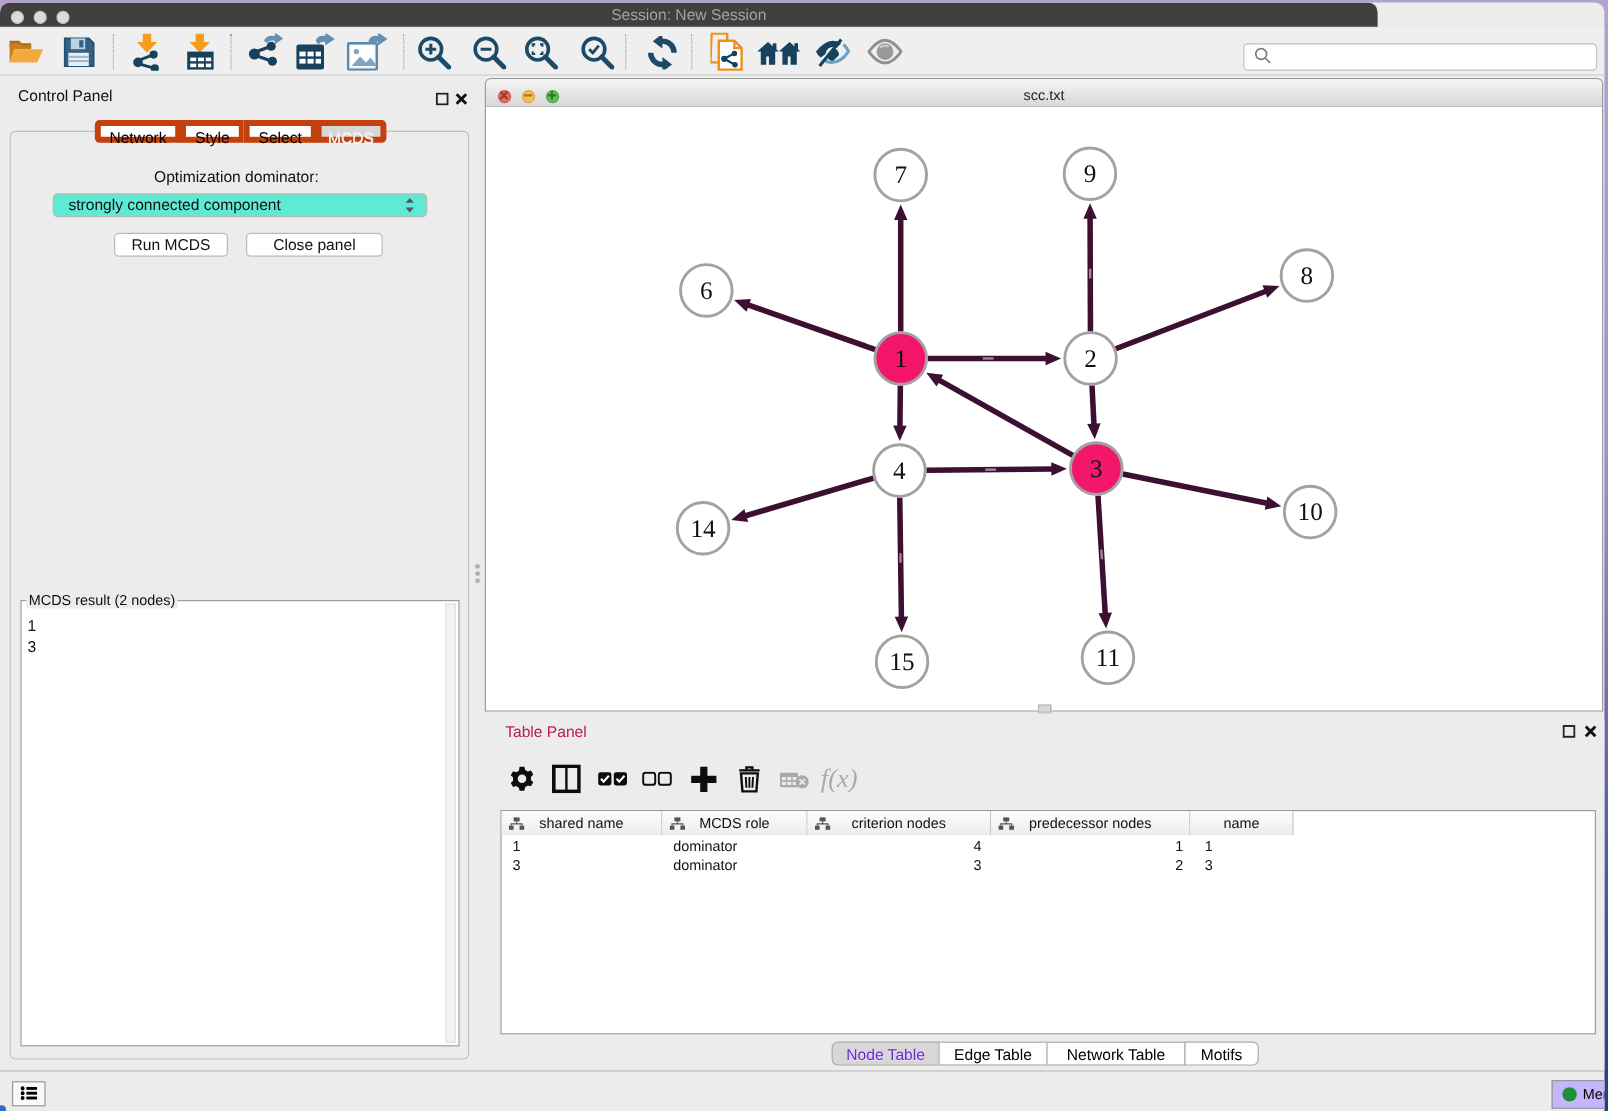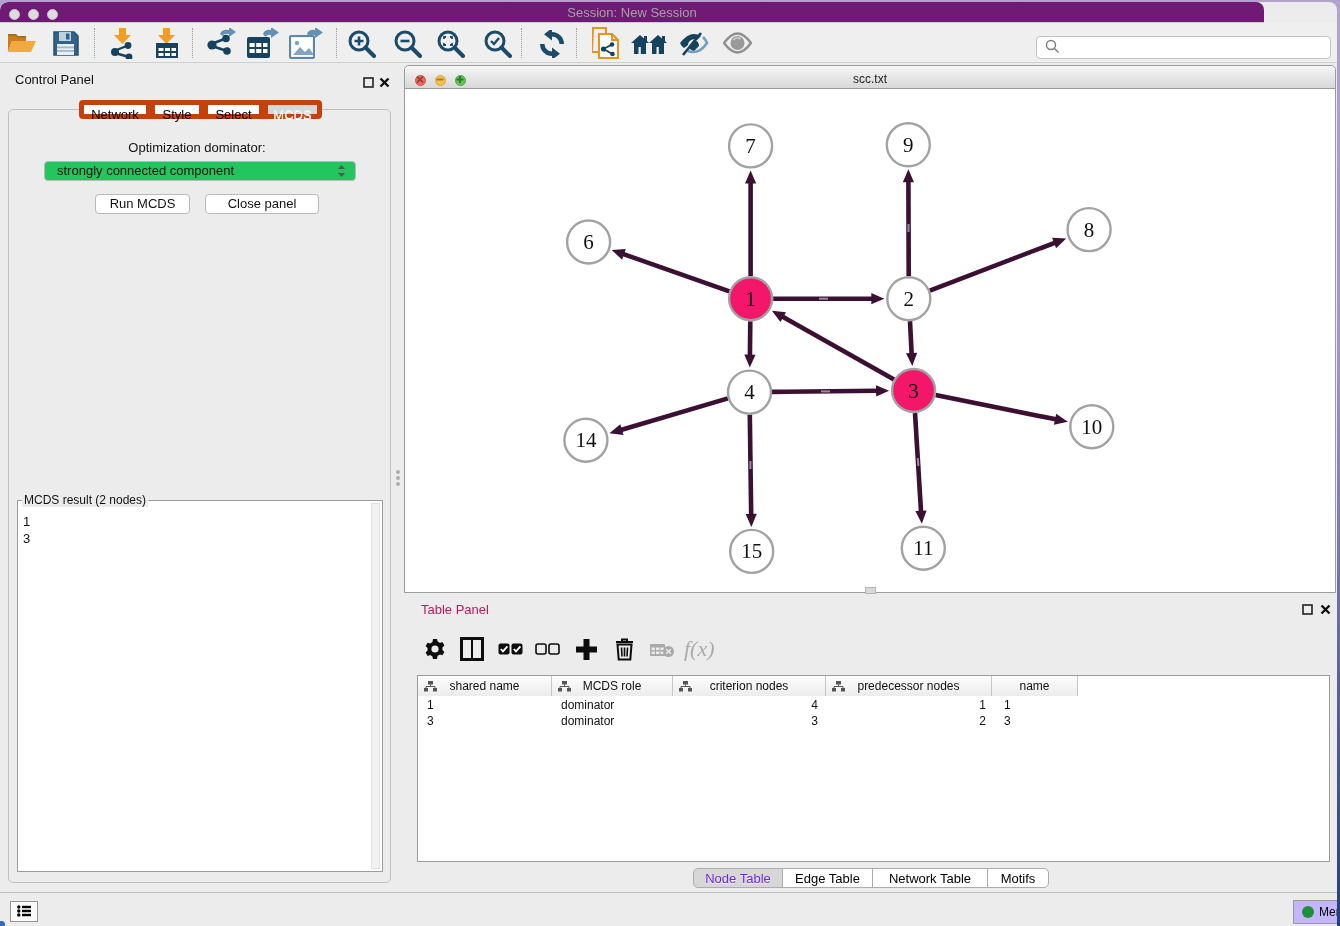--- a/index.html
+++ b/index.html
@@ -1,37 +1,37 @@
 <!DOCTYPE html>
 <html><head><meta charset="utf-8">
 <style>
 html,body{margin:0;padding:0;}
 body{width:1340px;height:926px;overflow:hidden;position:relative;
  font-family:"Liberation Sans",sans-serif;
  background:linear-gradient(180deg,#b4a2ce 0%,#a291c2 40%,#4d5a96 80%,#233f7c 100%);}
 #win{will-change:transform;position:absolute;left:0;top:2px;width:1337px;height:924px;background:#ececec;
  border-radius:8px 8px 0 0;overflow:hidden;}
-#titlebar{position:absolute;left:0;top:0;width:1264px;height:20px;background:#701a75;
+#titlebar{position:absolute;left:0;top:0;width:1148px;height:20px;background:#404040;
  border-bottom:1px solid #cccccc;border-radius:8px 8px 0 0;}
 .tl{position:absolute;top:7px;width:11px;height:11px;border-radius:50%;background:#dcdcdc;border:1px solid #c3c3c3;box-sizing:border-box;}
 #wtitle{position:absolute;top:3px;left:0;width:100%;text-align:center;font-size:13px;color:#a3a3a3;}
 #toolbar{position:absolute;left:0;top:21px;width:1337px;height:39px;background:#efefef;border-bottom:1px solid #d0d0d0;}
 .sep{position:absolute;top:5px;height:30px;width:0;border-left:1px dotted #9a9a9a;}
 .ticon{position:absolute;top:5px;}
 #searchbox{position:absolute;left:1036px;top:13px;width:293px;height:21px;background:#fff;
  border:1px solid #c2c2c2;border-radius:4px;}
 
 #cpanel{position:absolute;left:0;top:61px;width:394px;height:829px;background:#ececec;}
 #cphead{position:absolute;left:15px;top:9px;font-size:13px;color:#111;}
 .tabrow{position:absolute;top:37px;left:0;font-size:13px;color:#000;}
 .tab{position:absolute;top:0;height:19px;background:#fff;border:5px solid #c2410c;box-sizing:border-box;
  text-align:center;line-height:19px;}
 #cpbox{position:absolute;left:8px;top:46px;width:383px;height:774px;border:1px solid #c0c0c0;border-radius:5px;background:#ececec;box-sizing:border-box;}
 #optlabel{position:absolute;left:0;top:77px;width:394px;text-align:center;font-size:13px;color:#111;}
-#dropdown{position:absolute;left:44px;top:98px;width:312px;height:20px;background:#22c55e;border:1px solid #b9b9b9;border-radius:4px;box-sizing:border-box;font-size:13px;color:#111;line-height:18px;}
+#dropdown{position:absolute;left:44px;top:98px;width:312px;height:20px;background:#5eead4;border:1px solid #b9b9b9;border-radius:4px;box-sizing:border-box;font-size:13px;color:#111;line-height:18px;}
 .btn{position:absolute;top:131px;height:20px;background:#fff;border:1px solid #b9b9b9;border-radius:4px;box-sizing:border-box;font-size:13px;color:#111;text-align:center;line-height:18px;}
 #mcdsbox{position:absolute;left:17px;top:437px;width:366px;height:372px;border:1px solid #9c9c9c;background:#fff;box-sizing:border-box;}
 #mcdslegend{position:absolute;left:22px;top:430px;background:#ececec;font-size:12px;color:#111;padding:0 2px;}
 
 #netwin{position:absolute;left:404px;top:63px;width:932px;height:528px;border:1px solid #9b9b9b;border-radius:5px 5px 0 0;box-sizing:border-box;background:#fff;}
 #nettitle{position:absolute;left:0;top:0;width:100%;height:22px;background:linear-gradient(#f6f6f6,#d8d8d8);border-bottom:1px solid #9b9b9b;border-radius:5px 5px 0 0;}
 .light{position:absolute;top:8.5px;width:11px;height:11px;border-radius:50%;box-sizing:border-box;}
 #netname{position:absolute;top:6px;left:0;width:100%;text-align:center;font-size:12px;color:#222;}
 
 #tpanel{position:absolute;left:404px;top:597px;width:936px;height:293px;background:#ececec;}

